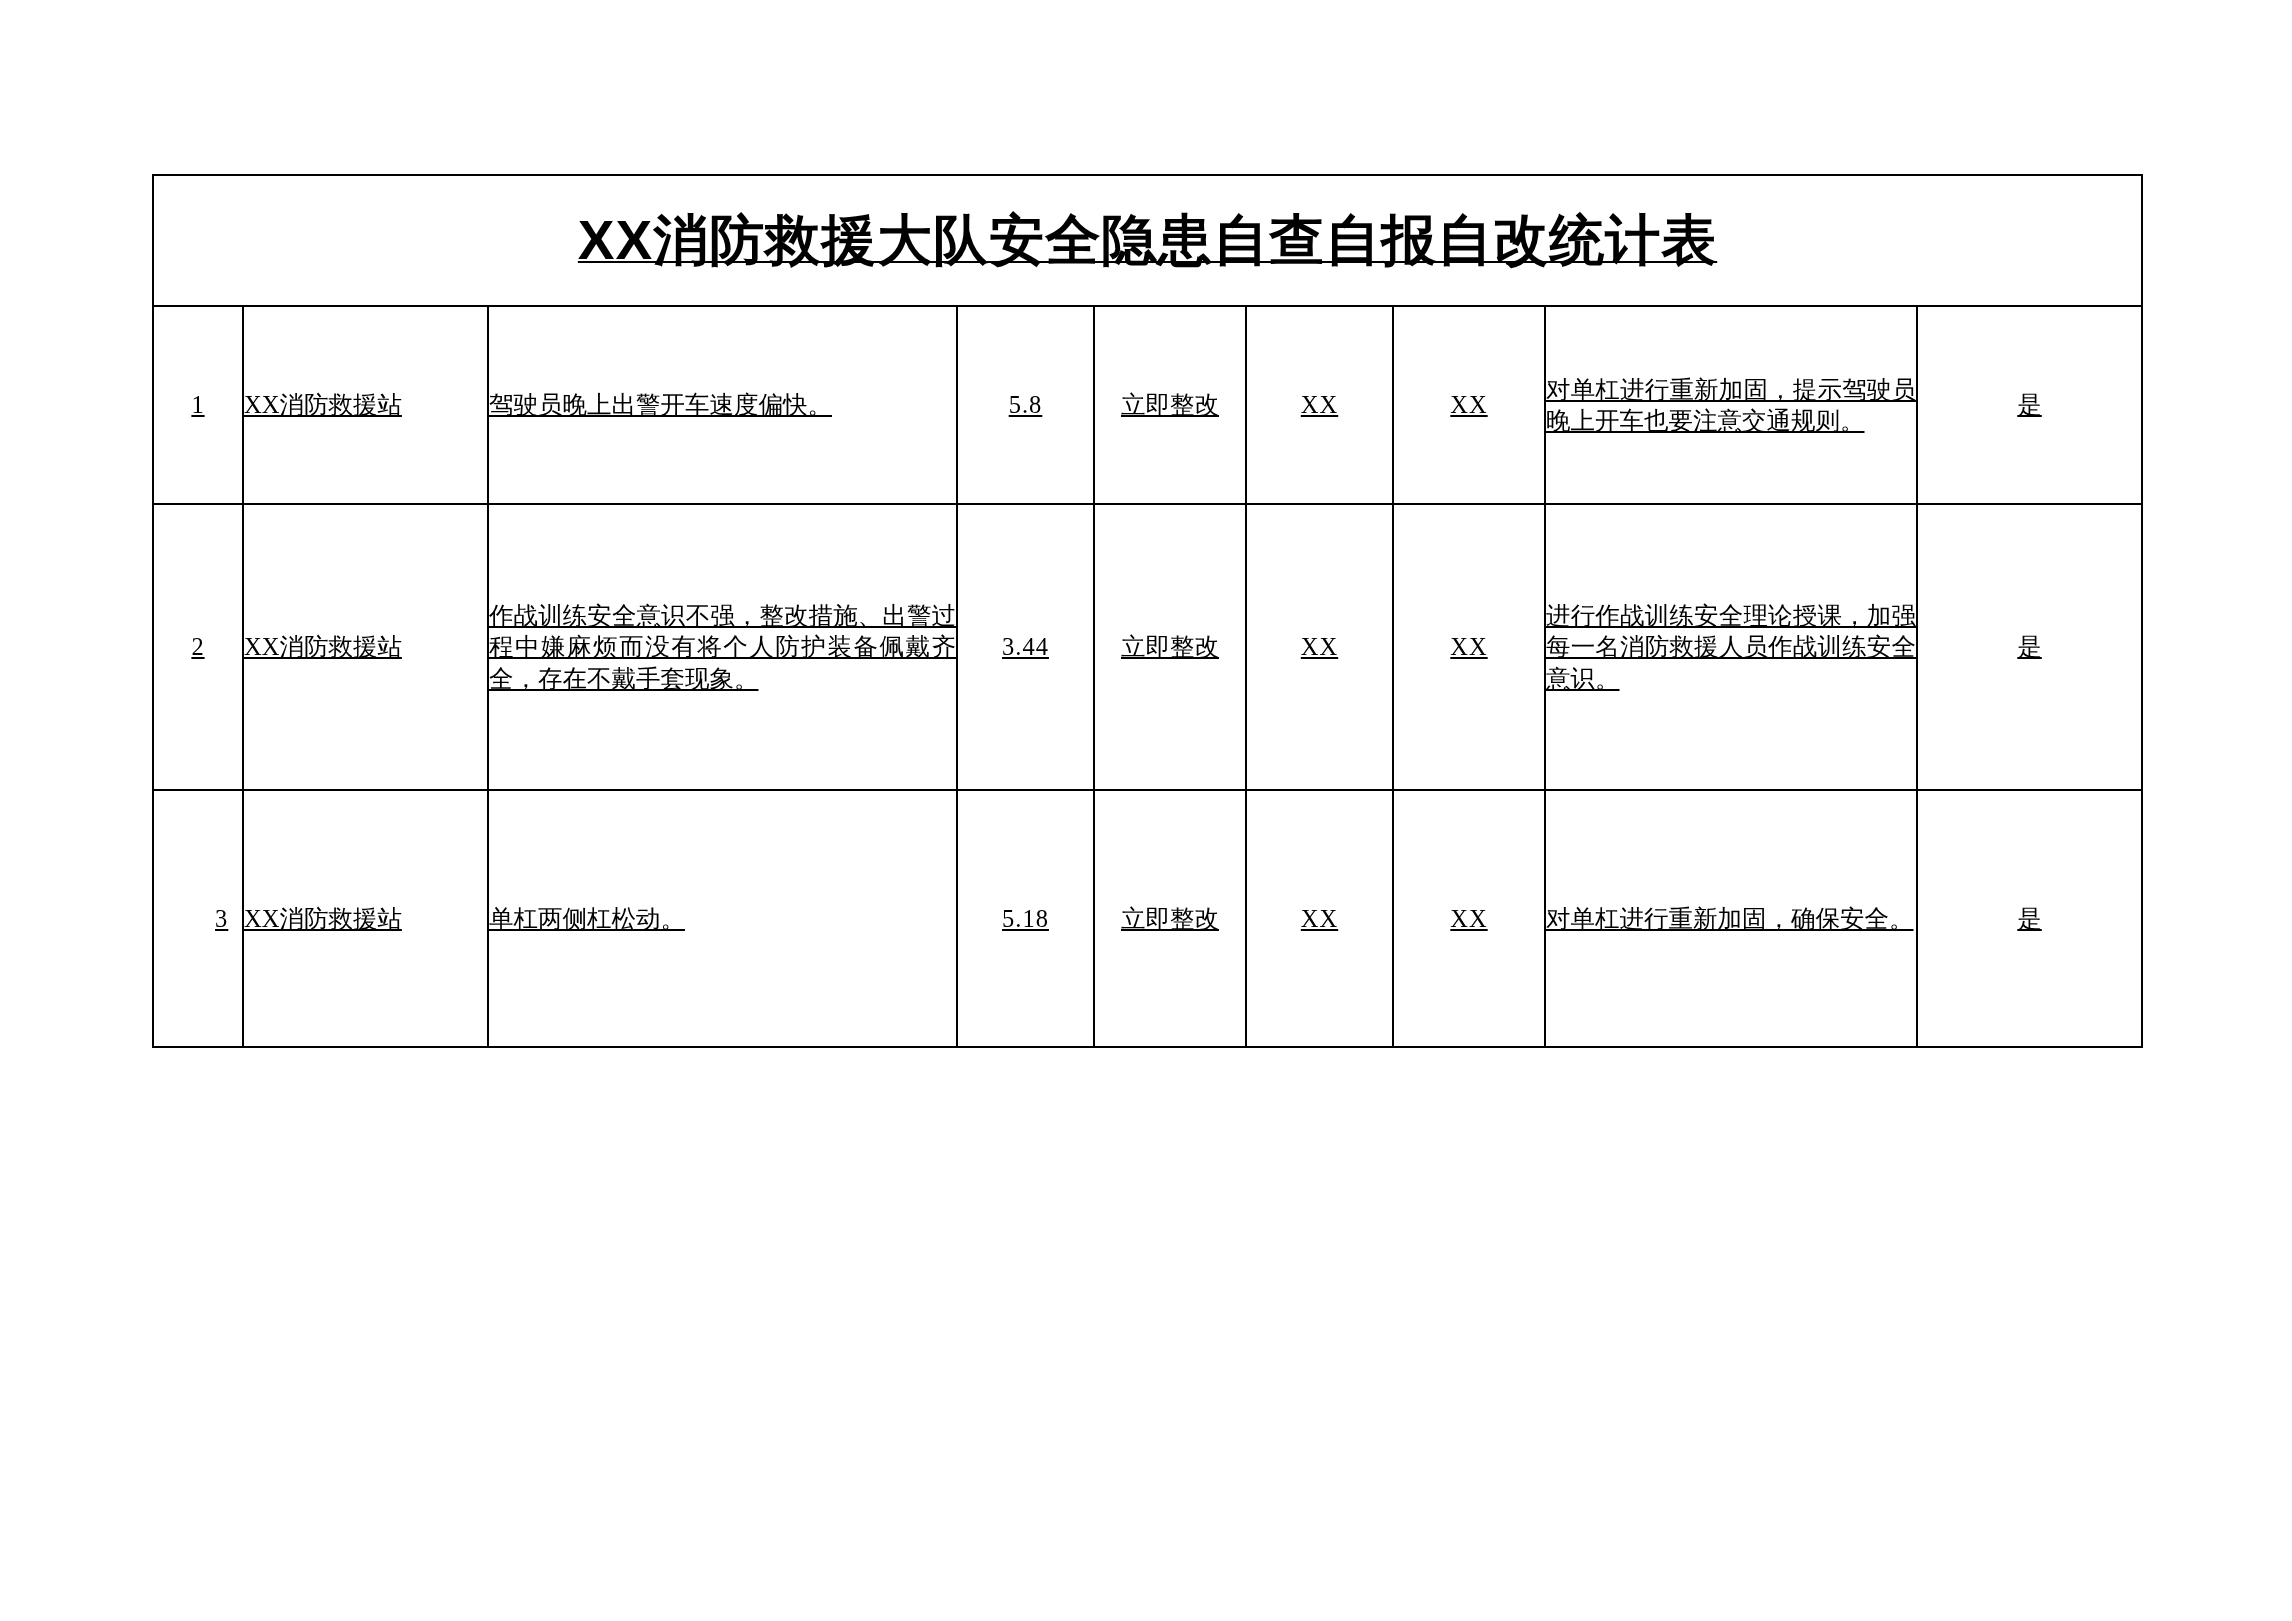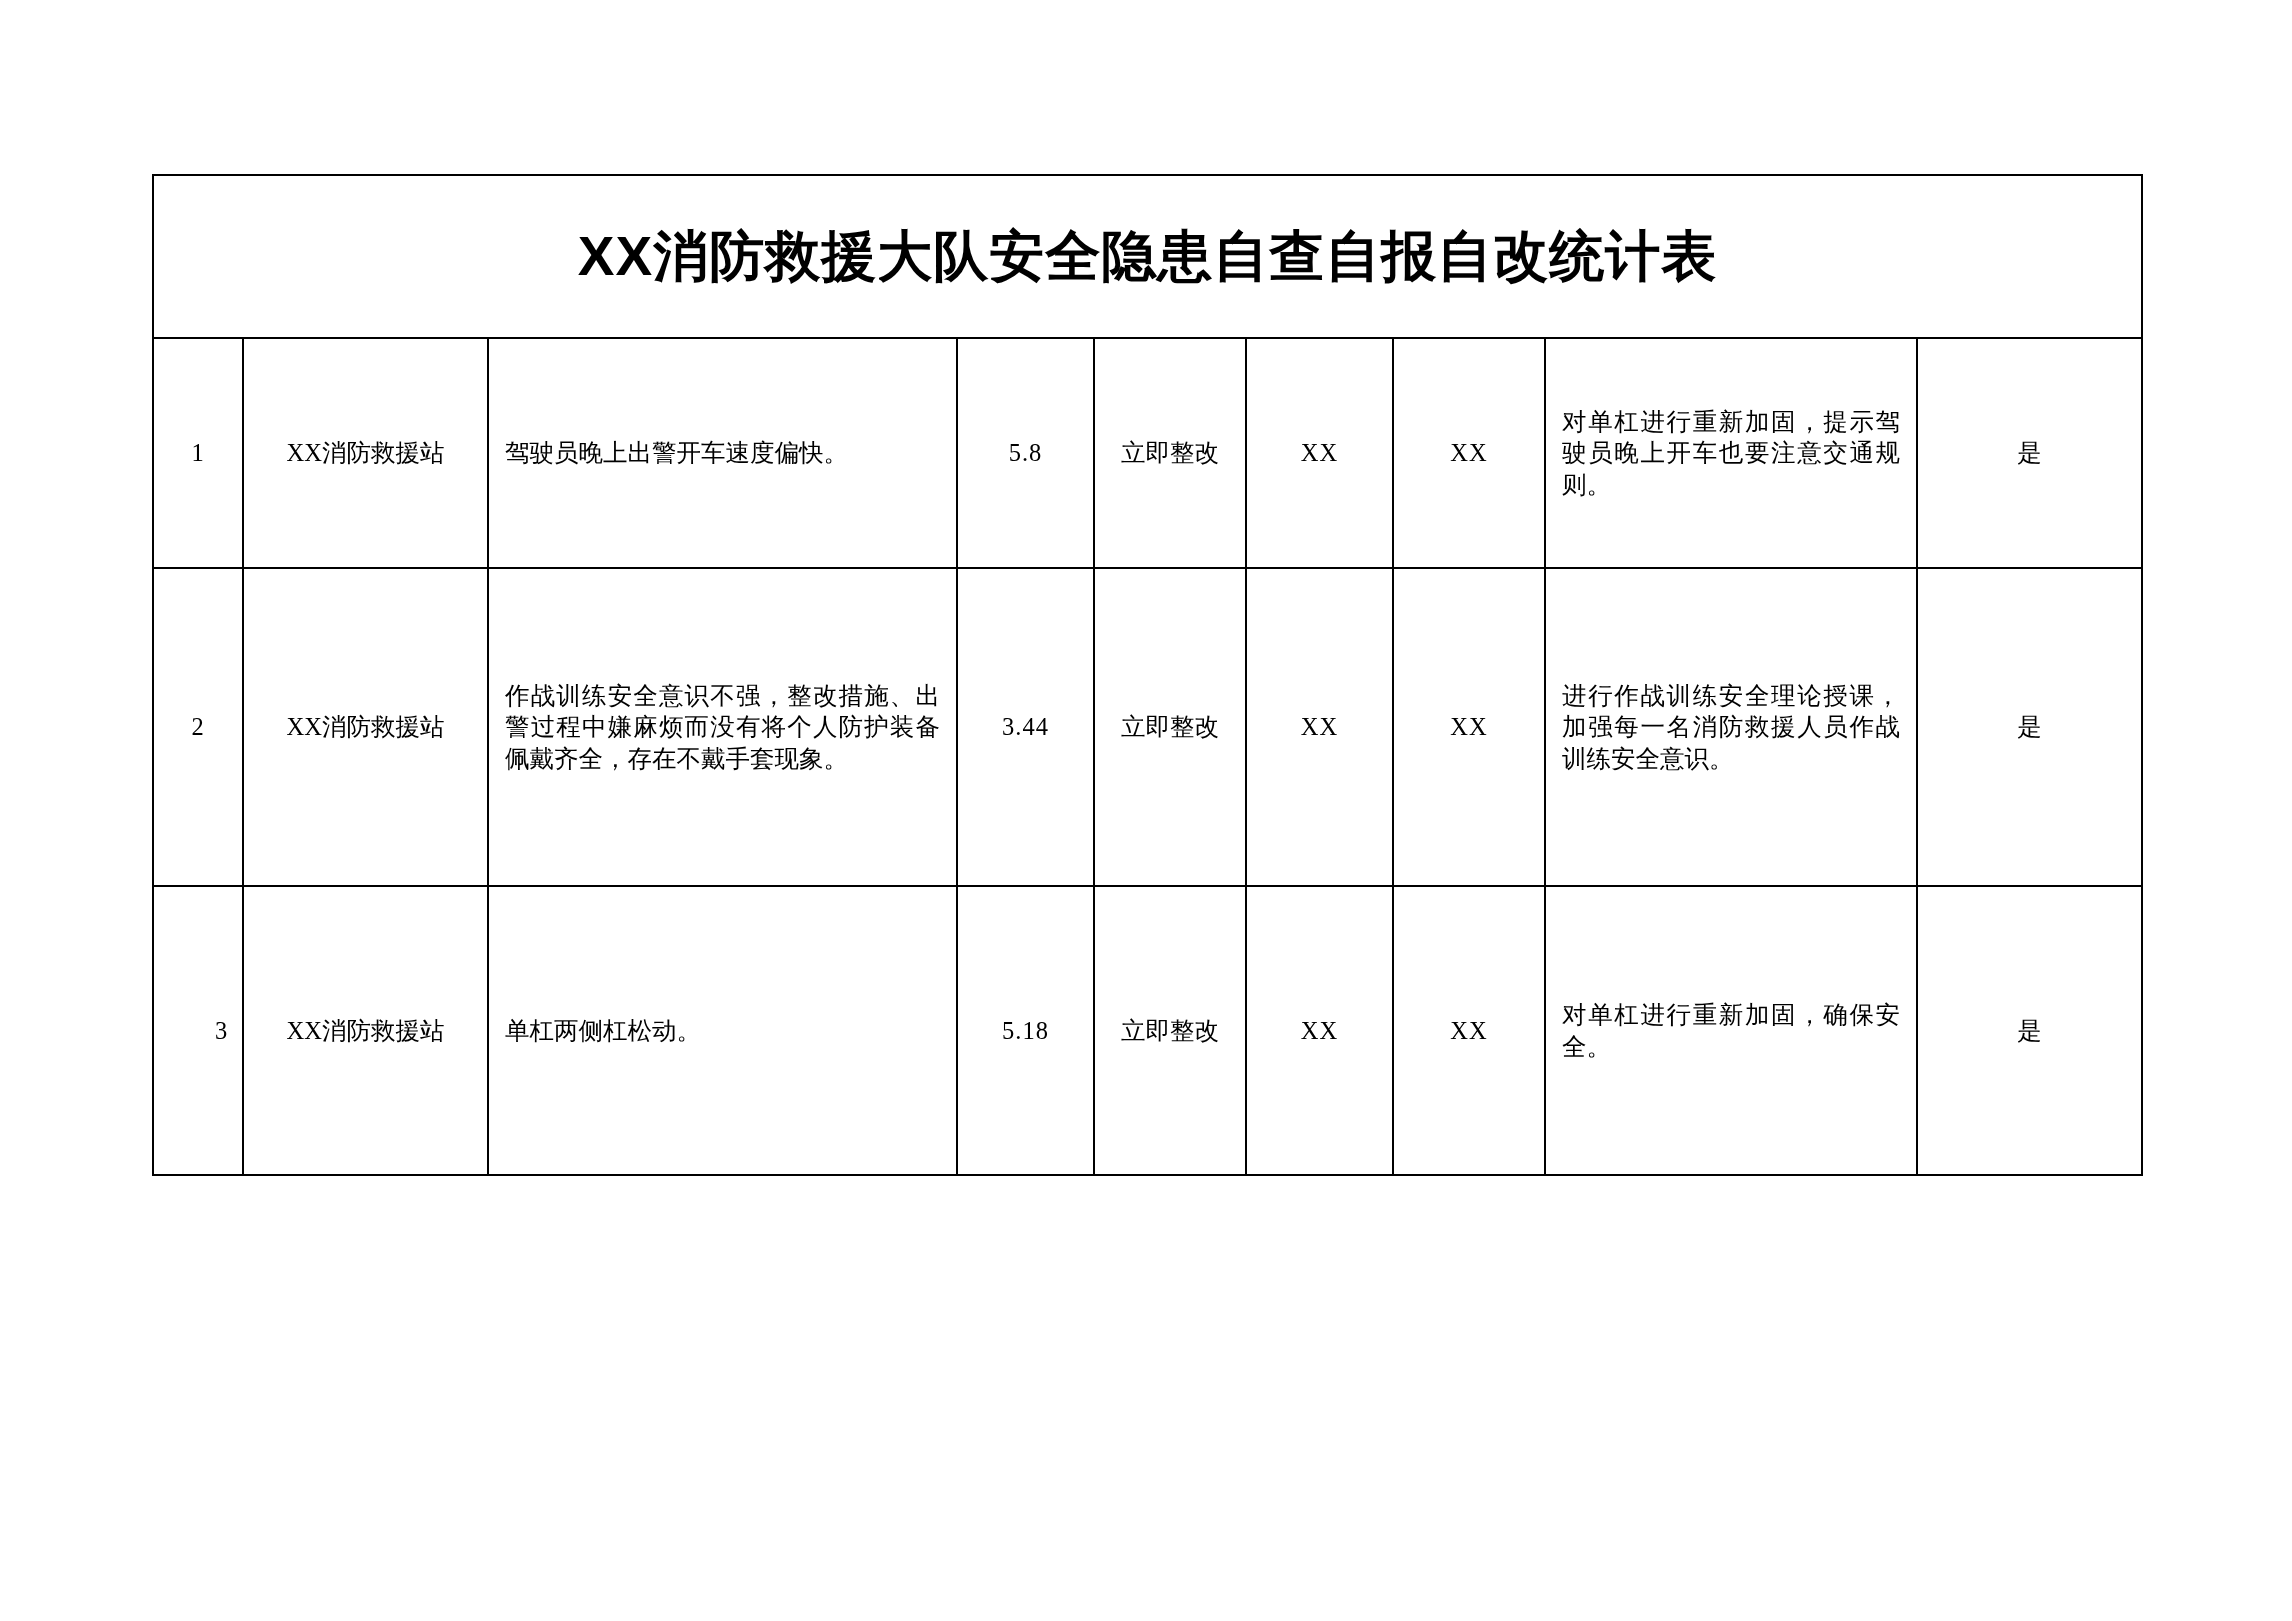--- a/index.html
+++ b/index.html
@@ -28,23 +28,24 @@
     top: 174px;
     width: 1990px;
   }
   table.doc {
     border-collapse: collapse;
     table-layout: fixed;
     width: 1990px;
   }
   table.doc td, table.doc th {
     border: 2px solid #000000;
-    padding: 16px;
+    padding: 0;
     vertical-align: middle;
     font-weight: normal;
+    text-decoration: underline;
   }
   .title-cell {
     height: 129px;
     text-align: center;
     vertical-align: middle;
     border-bottom: 2px solid #000000 !important;
   }
   .title-text {
     font-family: "Liberation Sans", "DejaVu Sans", sans-serif;
     font-weight: bold;
@@ -63,21 +64,20 @@
     line-height: 1.28;
   }
   td.c-seq {
     text-align: center;
   }
   td.c-seq.right {
     text-align: right;
     padding-right: 13.7px;
   }
   td.c-unit {
-    text-align: center;
   }
   td.c-problem {
     text-align: left;
     padding: 7.8px 9.8px;
     vertical-align: middle;
   }
   td.c-time, td.c-fixtime, td.c-person, td.c-leader, td.c-closed {
     text-align: center;
   }
   td.c-measure {

